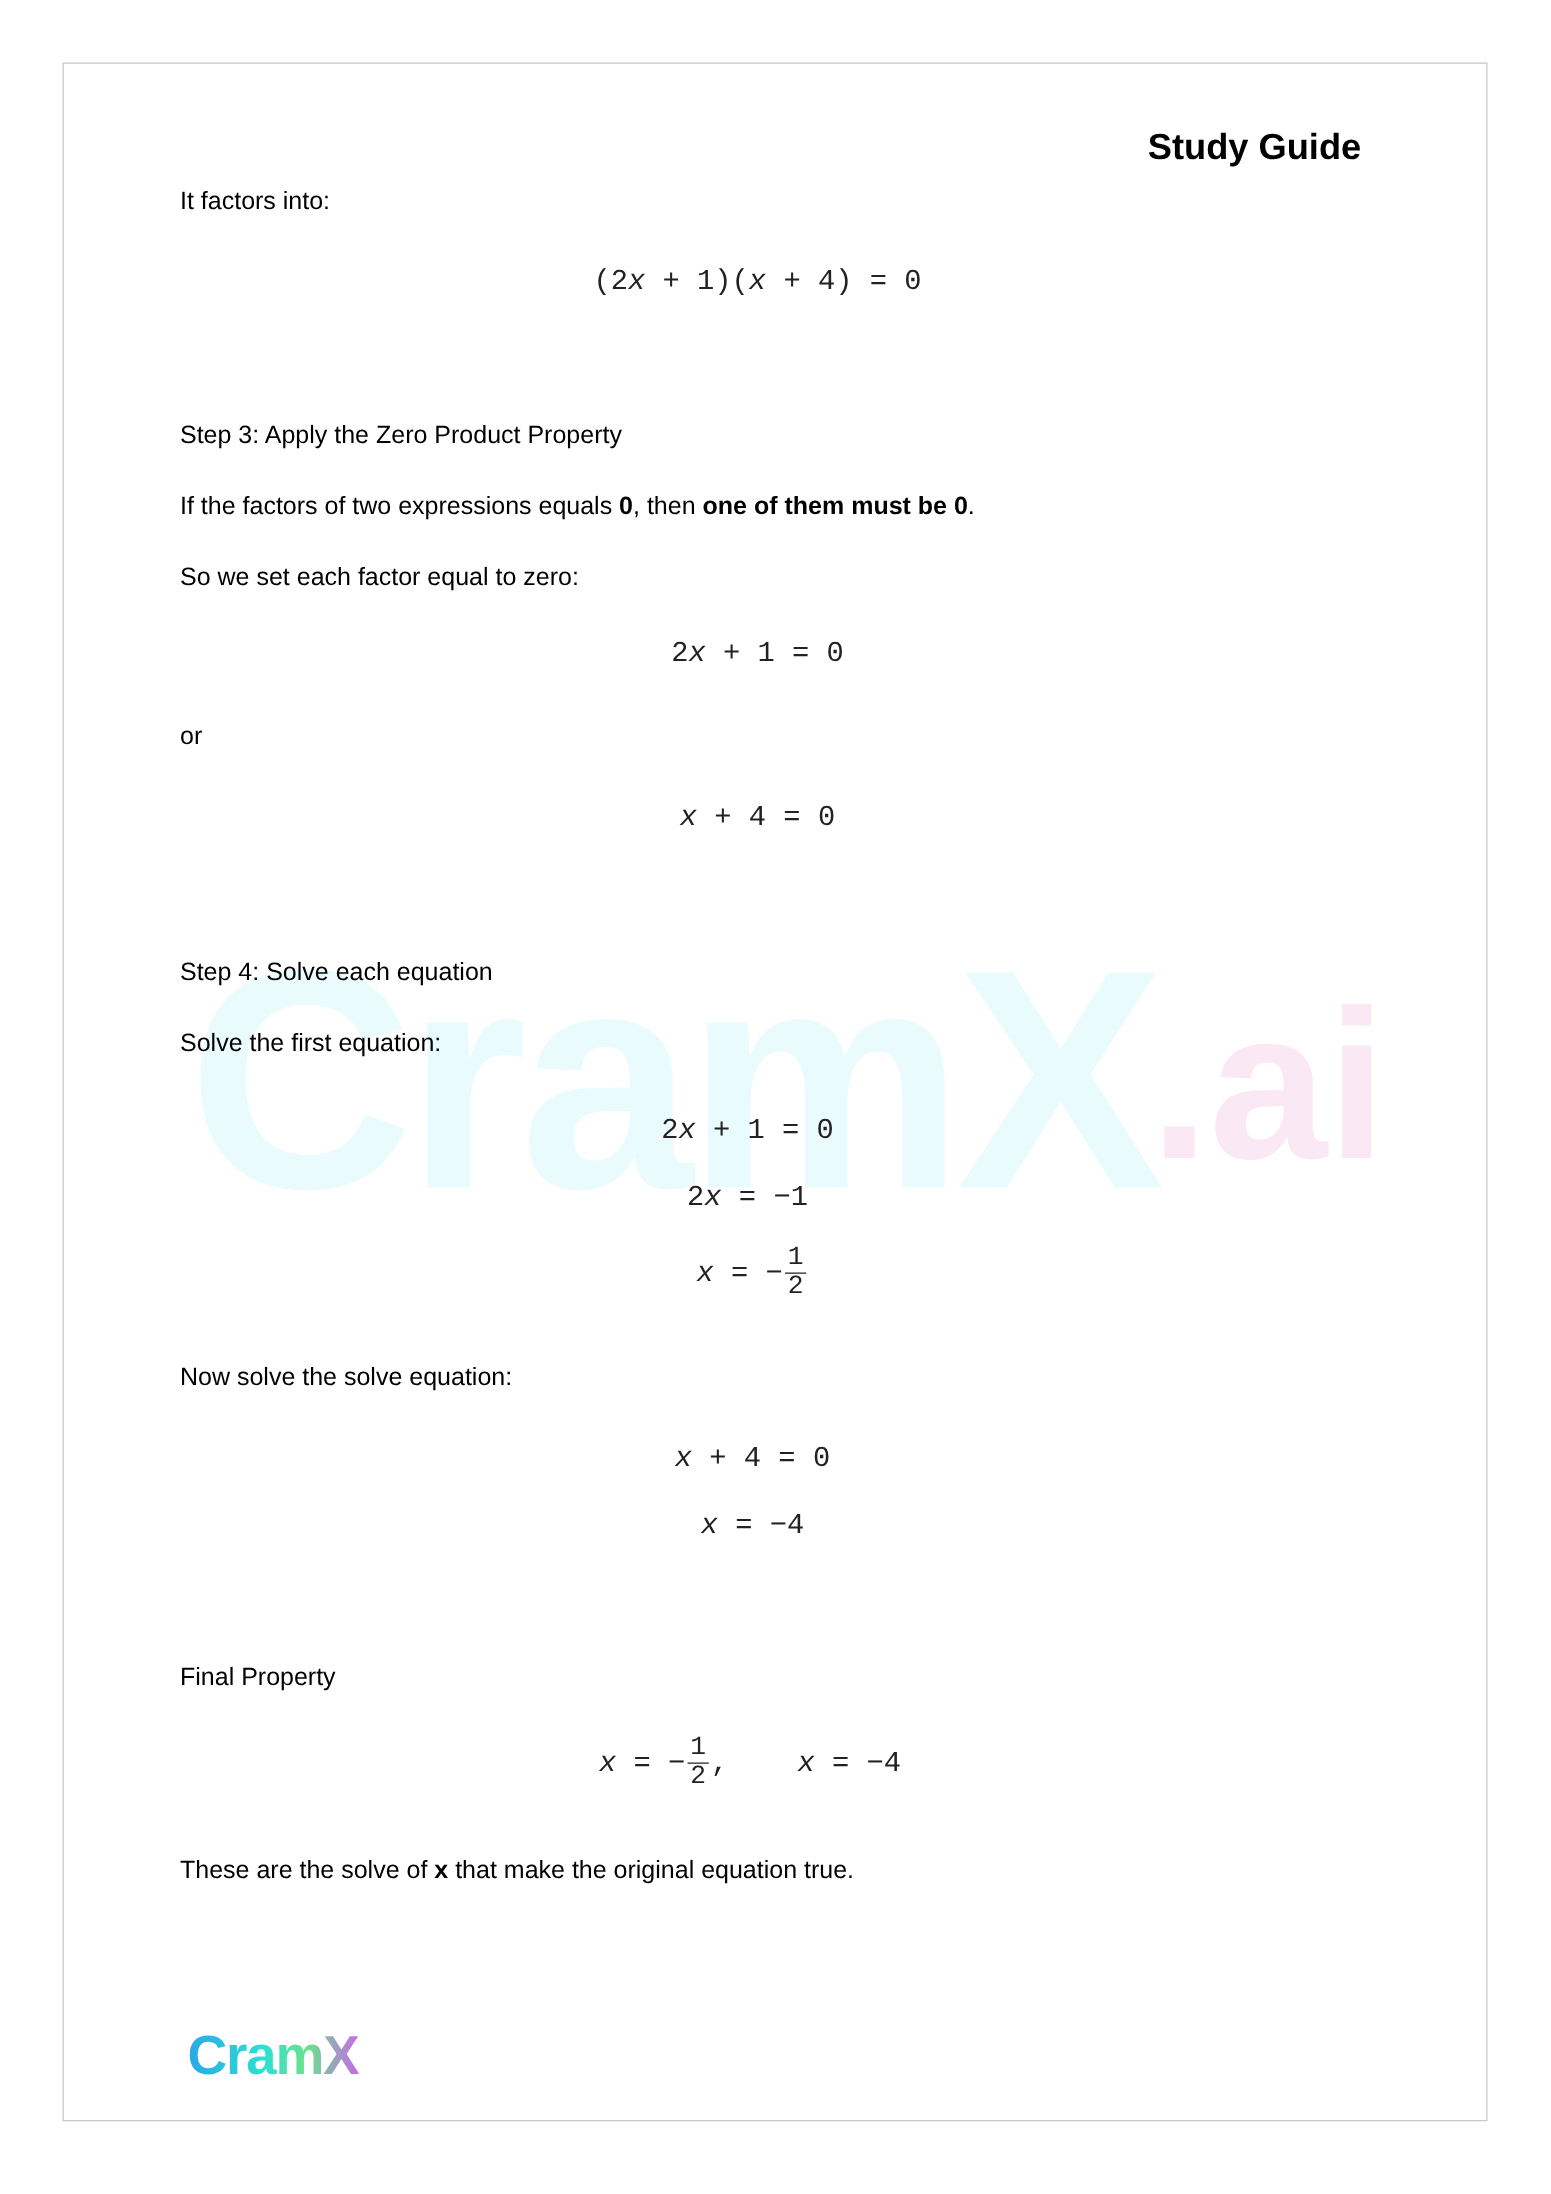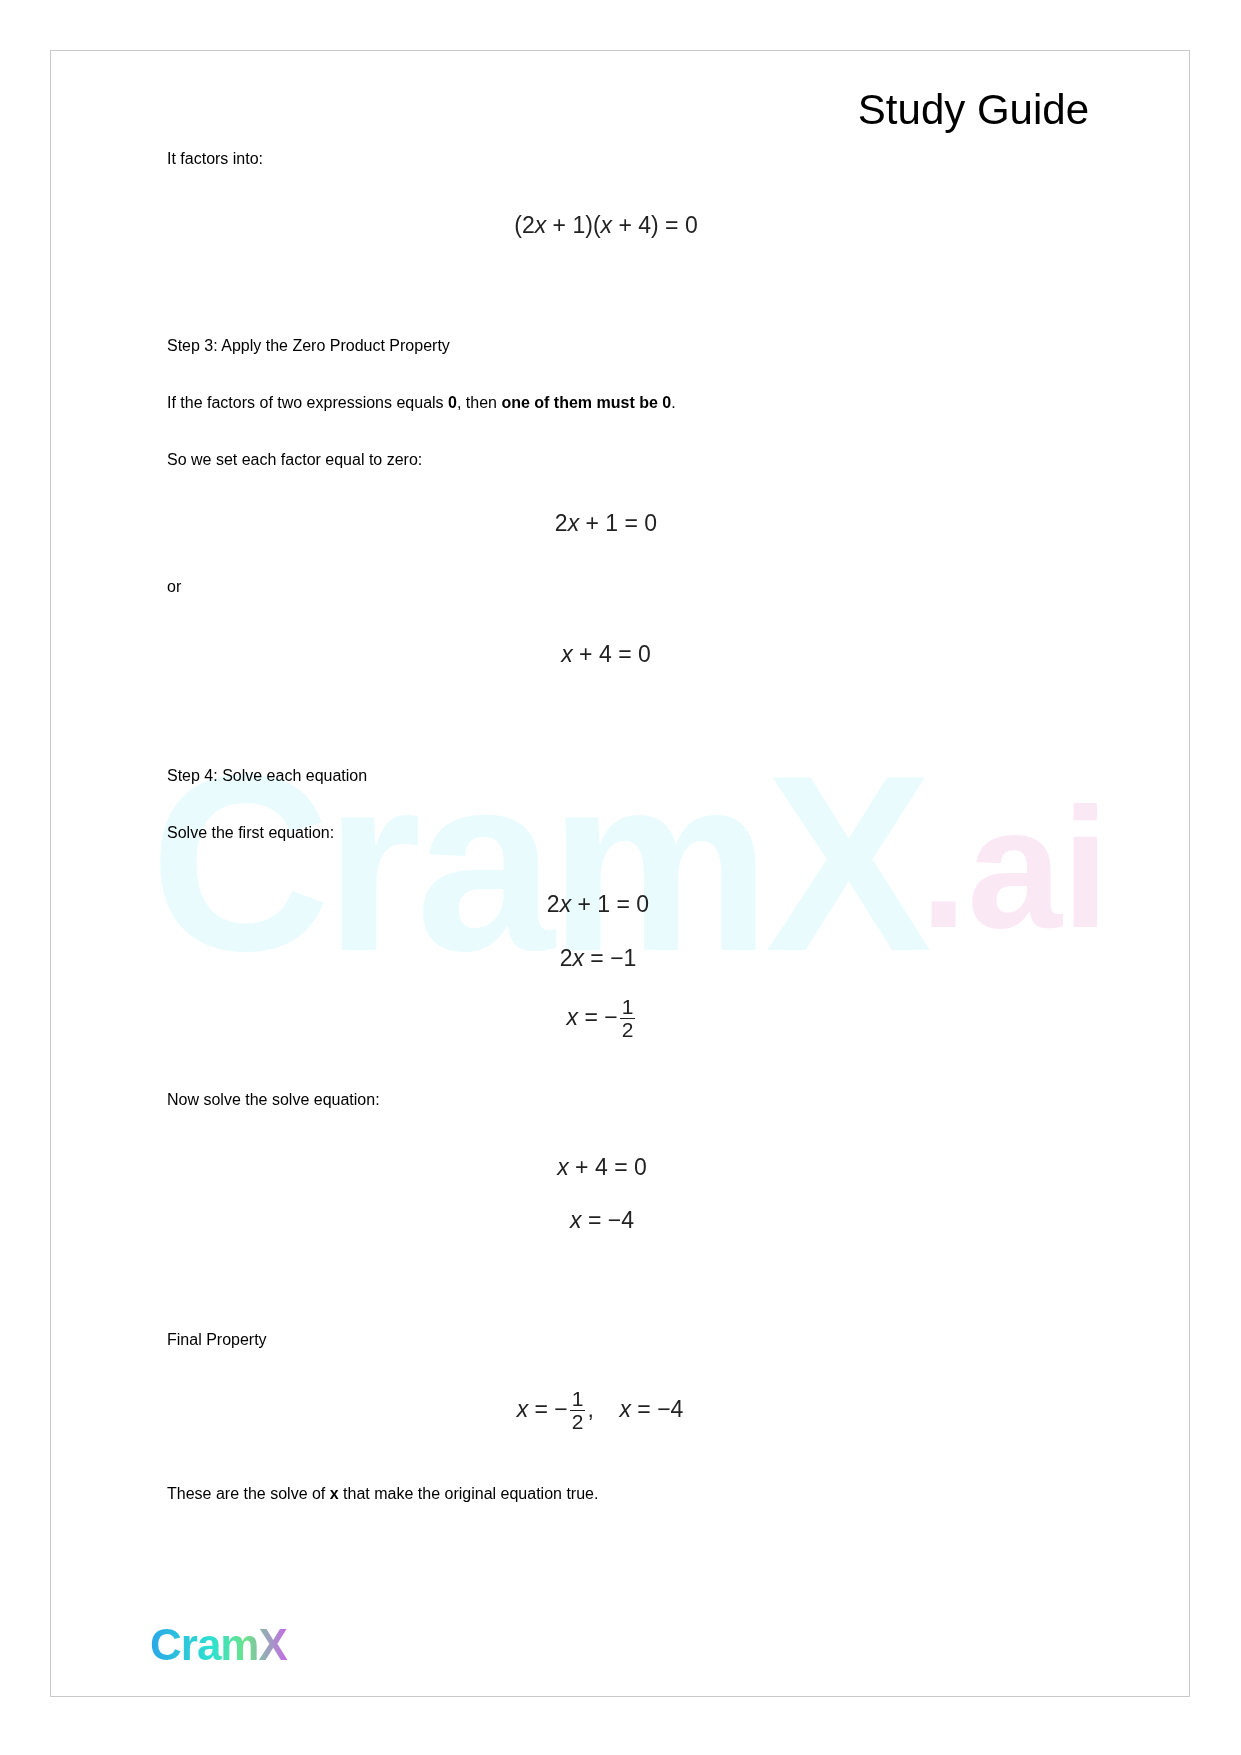--- a/index.html
+++ b/index.html
@@ -1,24 +1,24 @@
 <!DOCTYPE html>
 <html><head>
 <meta charset="utf-8">
 <style>
   html, body { margin:0; padding:0; background:#ffffff; }
   body { width:1241px; height:1755px; position:relative; overflow:hidden;
          font-family:"Liberation Sans", sans-serif; color:#000; }
   .page-frame { position:absolute; left:50px; top:50px; width:1140px; height:1647px;
                 border:1px solid #c8c8c8; box-sizing:border-box; }
-  .title { position:absolute; right:152px; top:86px; font-size:42px; font-weight:normal; }
-  .txt { position:absolute; left:167px; font-size:16px; white-space:nowrap; }
+  .title { position:absolute; right:152px; top:102px; font-size:29px; font-weight:bold; }
+  .txt { position:absolute; left:144px; font-size:20px; white-space:nowrap; }
   .heading { font-weight:normal; }
   .math { position:absolute; left:0; width:1212px; text-align:center;
-          font-family:Liberation Sans, sans-serif; font-size:23px; color:#222; }
+          font-family:Liberation Mono, monospace; font-size:23px; color:#222; }
   .math i { font-style:italic; }
   .frac { display:inline-flex; flex-direction:column; align-items:center; vertical-align:middle;
           font-size:21px; line-height:1.05; margin:0 2px; }
   .frac .num { border-bottom:1.5px solid #222; padding:0 2px; }
   .watermark { position:absolute; left:150px; top:760px; width:940px; height:230px;
                pointer-events:none; }
   .wm-text { position:absolute; left:0; top:-40px; font-size:250px; font-weight:bold;
              font-family:"Liberation Sans", sans-serif; letter-spacing:-6px;
              color:#e6fbfd; opacity:0.85; white-space:nowrap; }
   .wm-ai { position:absolute; left:770px; top:10px; font-size:170px; font-weight:bold;

